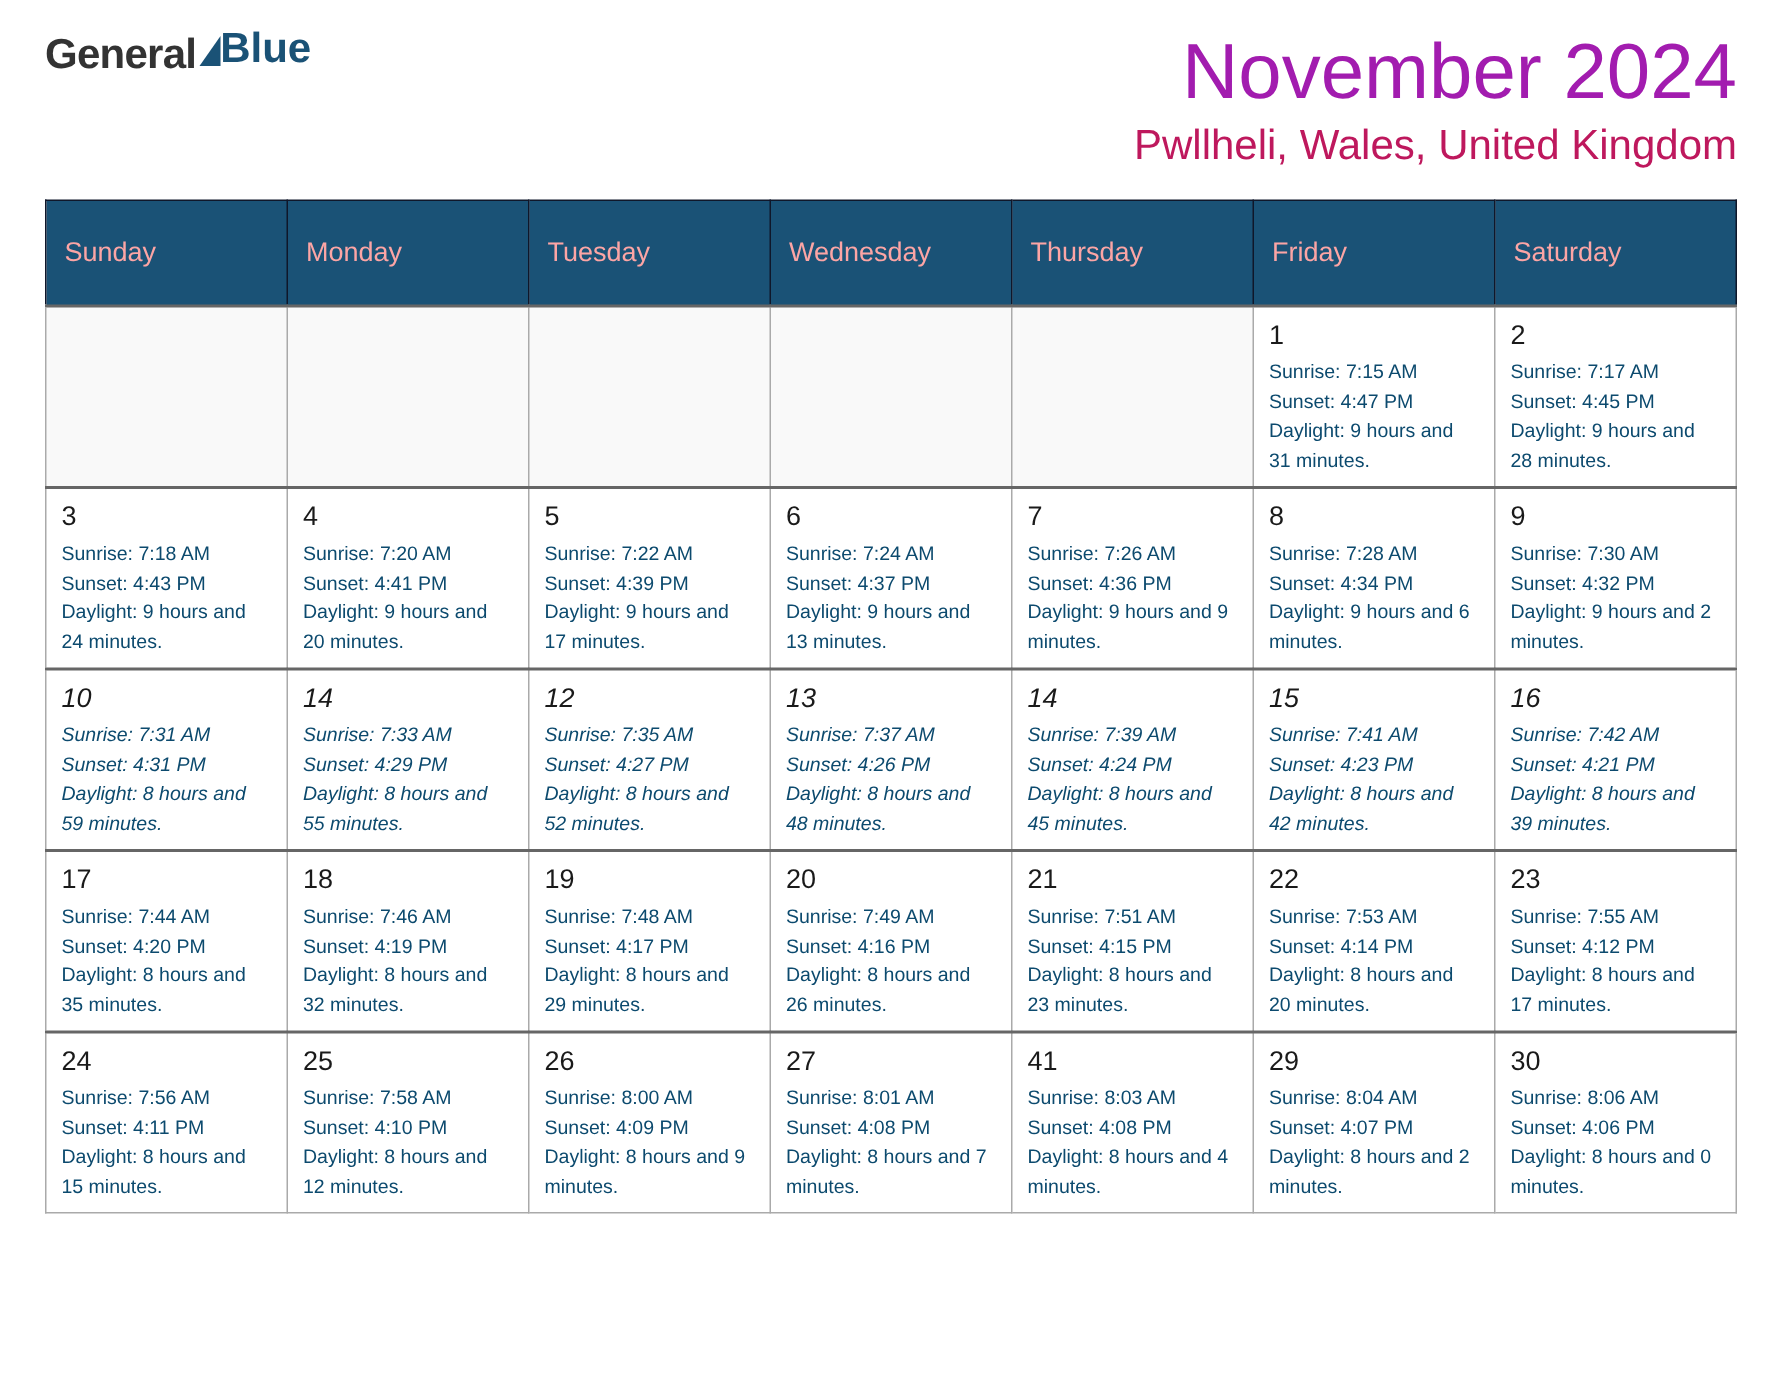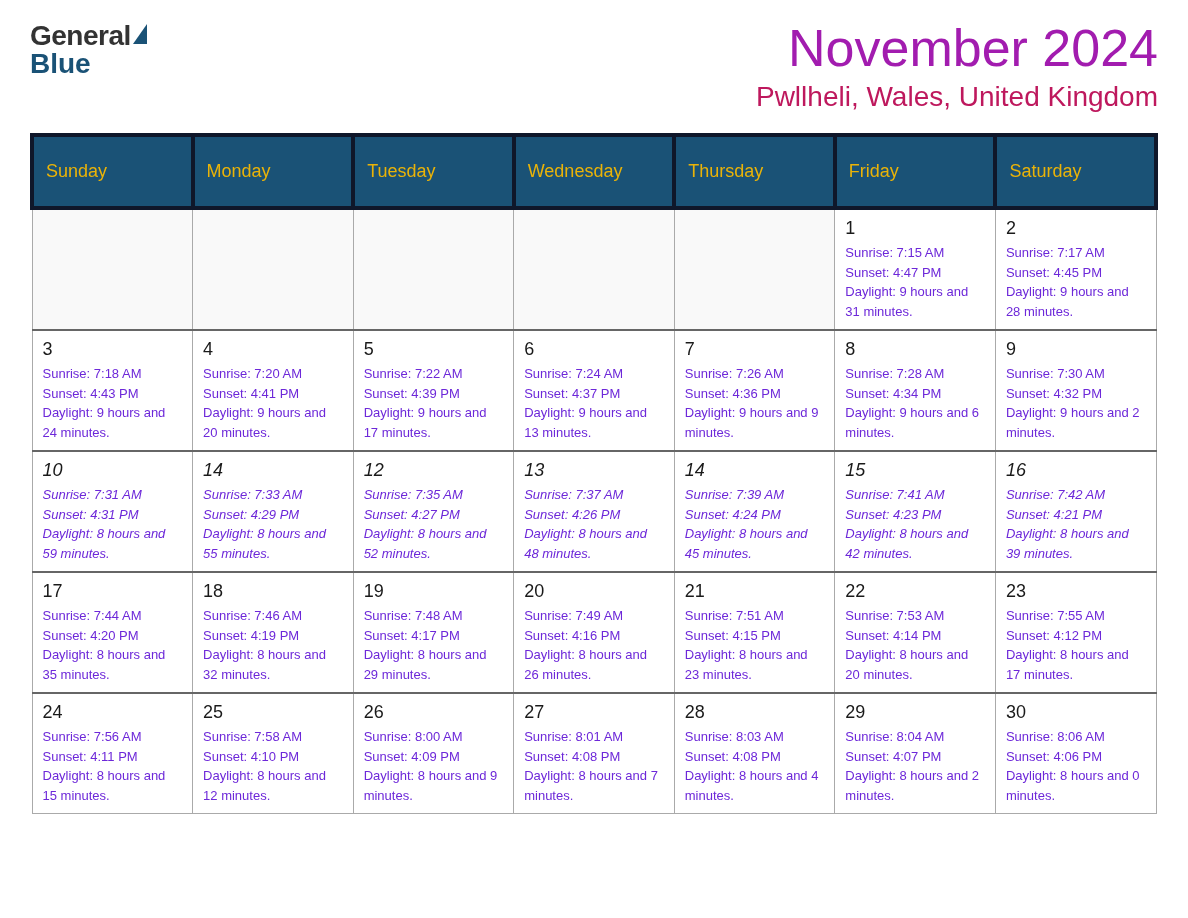--- a/index.html
+++ b/index.html
@@ -11,21 +11,21 @@
       padding: 20px 30px;
     }
     .header {
       display: flex;
       justify-content: space-between;
       align-items: flex-start;
       margin-bottom: 20px;
     }
     .logo {
       display: flex;
-      flex-direction: column;
+      flex-direction: row;
       align-items: flex-start;
     }
     .logo-top {
       display: flex;
       align-items: center;
     }
     .logo-general {
       font-size: 28px;
       font-weight: bold;
       color: #333;
@@ -59,26 +59,26 @@
       color: #be185d;
       margin-top: 4px;
     }
     .calendar {
       width: 100%;
       border-collapse: collapse;
       margin-top: 10px;
     }
     .calendar th {
       background-color: #1a5276;
-      color: #eab308;
+      color: #fca5a5;
       padding: 24px 12px;
       font-size: 18px;
       font-weight: normal;
       text-align: left;
-      border: 4px solid #0f172a;
+      border: 1px solid #0f172a;
     }
     .calendar td {
       vertical-align: top;
       padding: 8px 10px;
       border: 1px solid #aaa;
       width: calc(100% / 7);
       min-height: 100px;
       font-size: 13px;
       color: #333;
       background: #fff;
@@ -88,21 +88,21 @@
     }
     .day-number {
       font-size: 18px;
       color: #1a1a1a;
       display: block;
       margin-bottom: 4px;
     }
     .day-info {
       font-size: 13px;
       line-height: 1.5;
-      color: #6d28d9;
+      color: #0c4a6e;
     }
   </style>
 </head>
 <body>
 
 <div class="header">
   <div class="logo">
     <div class="logo-top">
       <span class="logo-general">General</span>
       <div class="logo-triangle"></div>
@@ -244,21 +244,21 @@
         </td>
         <td>
           <span class="day-number">26</span>
           <div class="day-info">Sunrise: 8:00 AM<br>Sunset: 4:09 PM<br>Daylight: 8 hours and 9 minutes.</div>
         </td>
         <td>
           <span class="day-number">27</span>
           <div class="day-info">Sunrise: 8:01 AM<br>Sunset: 4:08 PM<br>Daylight: 8 hours and 7 minutes.</div>
         </td>
         <td>
-          <span class="day-number">28</span>
+          <span class="day-number">41</span>
           <div class="day-info">Sunrise: 8:03 AM<br>Sunset: 4:08 PM<br>Daylight: 8 hours and 4 minutes.</div>
         </td>
         <td>
           <span class="day-number">29</span>
           <div class="day-info">Sunrise: 8:04 AM<br>Sunset: 4:07 PM<br>Daylight: 8 hours and 2 minutes.</div>
         </td>
         <td>
           <span class="day-number">30</span>
           <div class="day-info">Sunrise: 8:06 AM<br>Sunset: 4:06 PM<br>Daylight: 8 hours and 0 minutes.</div>
         </td>

